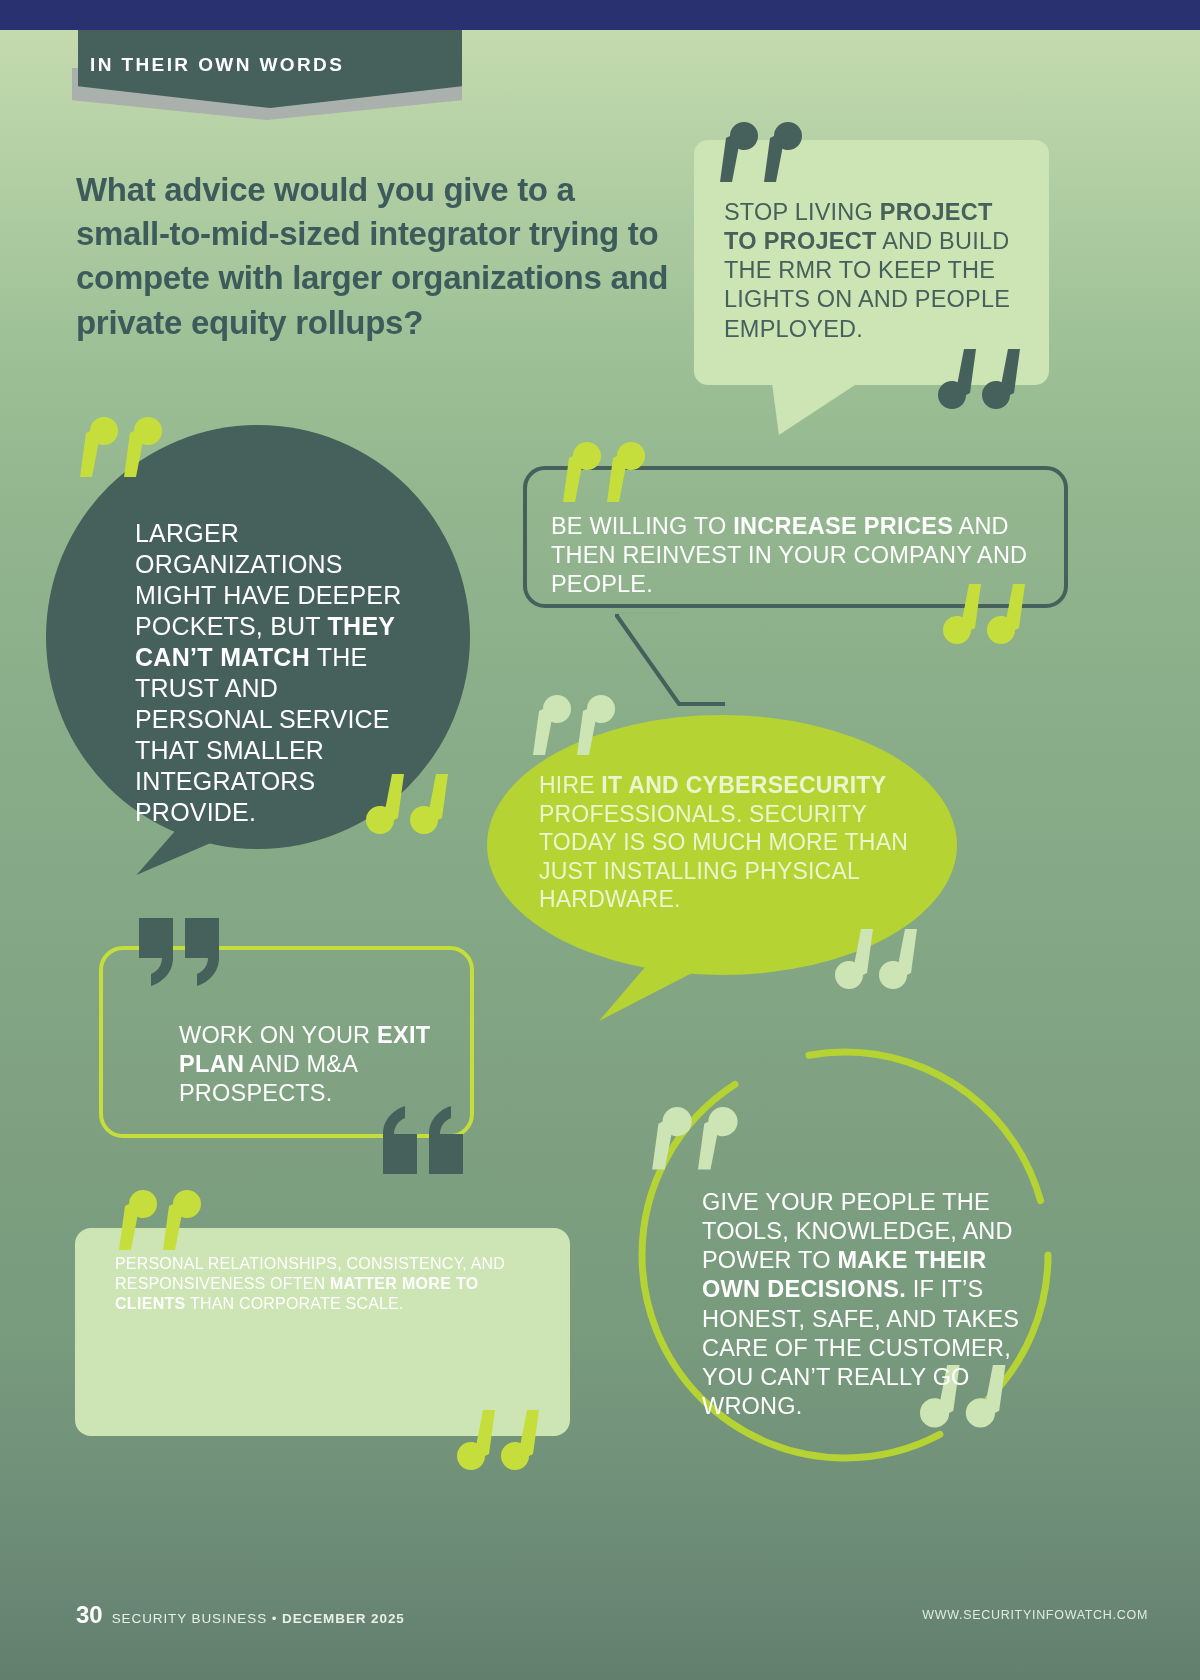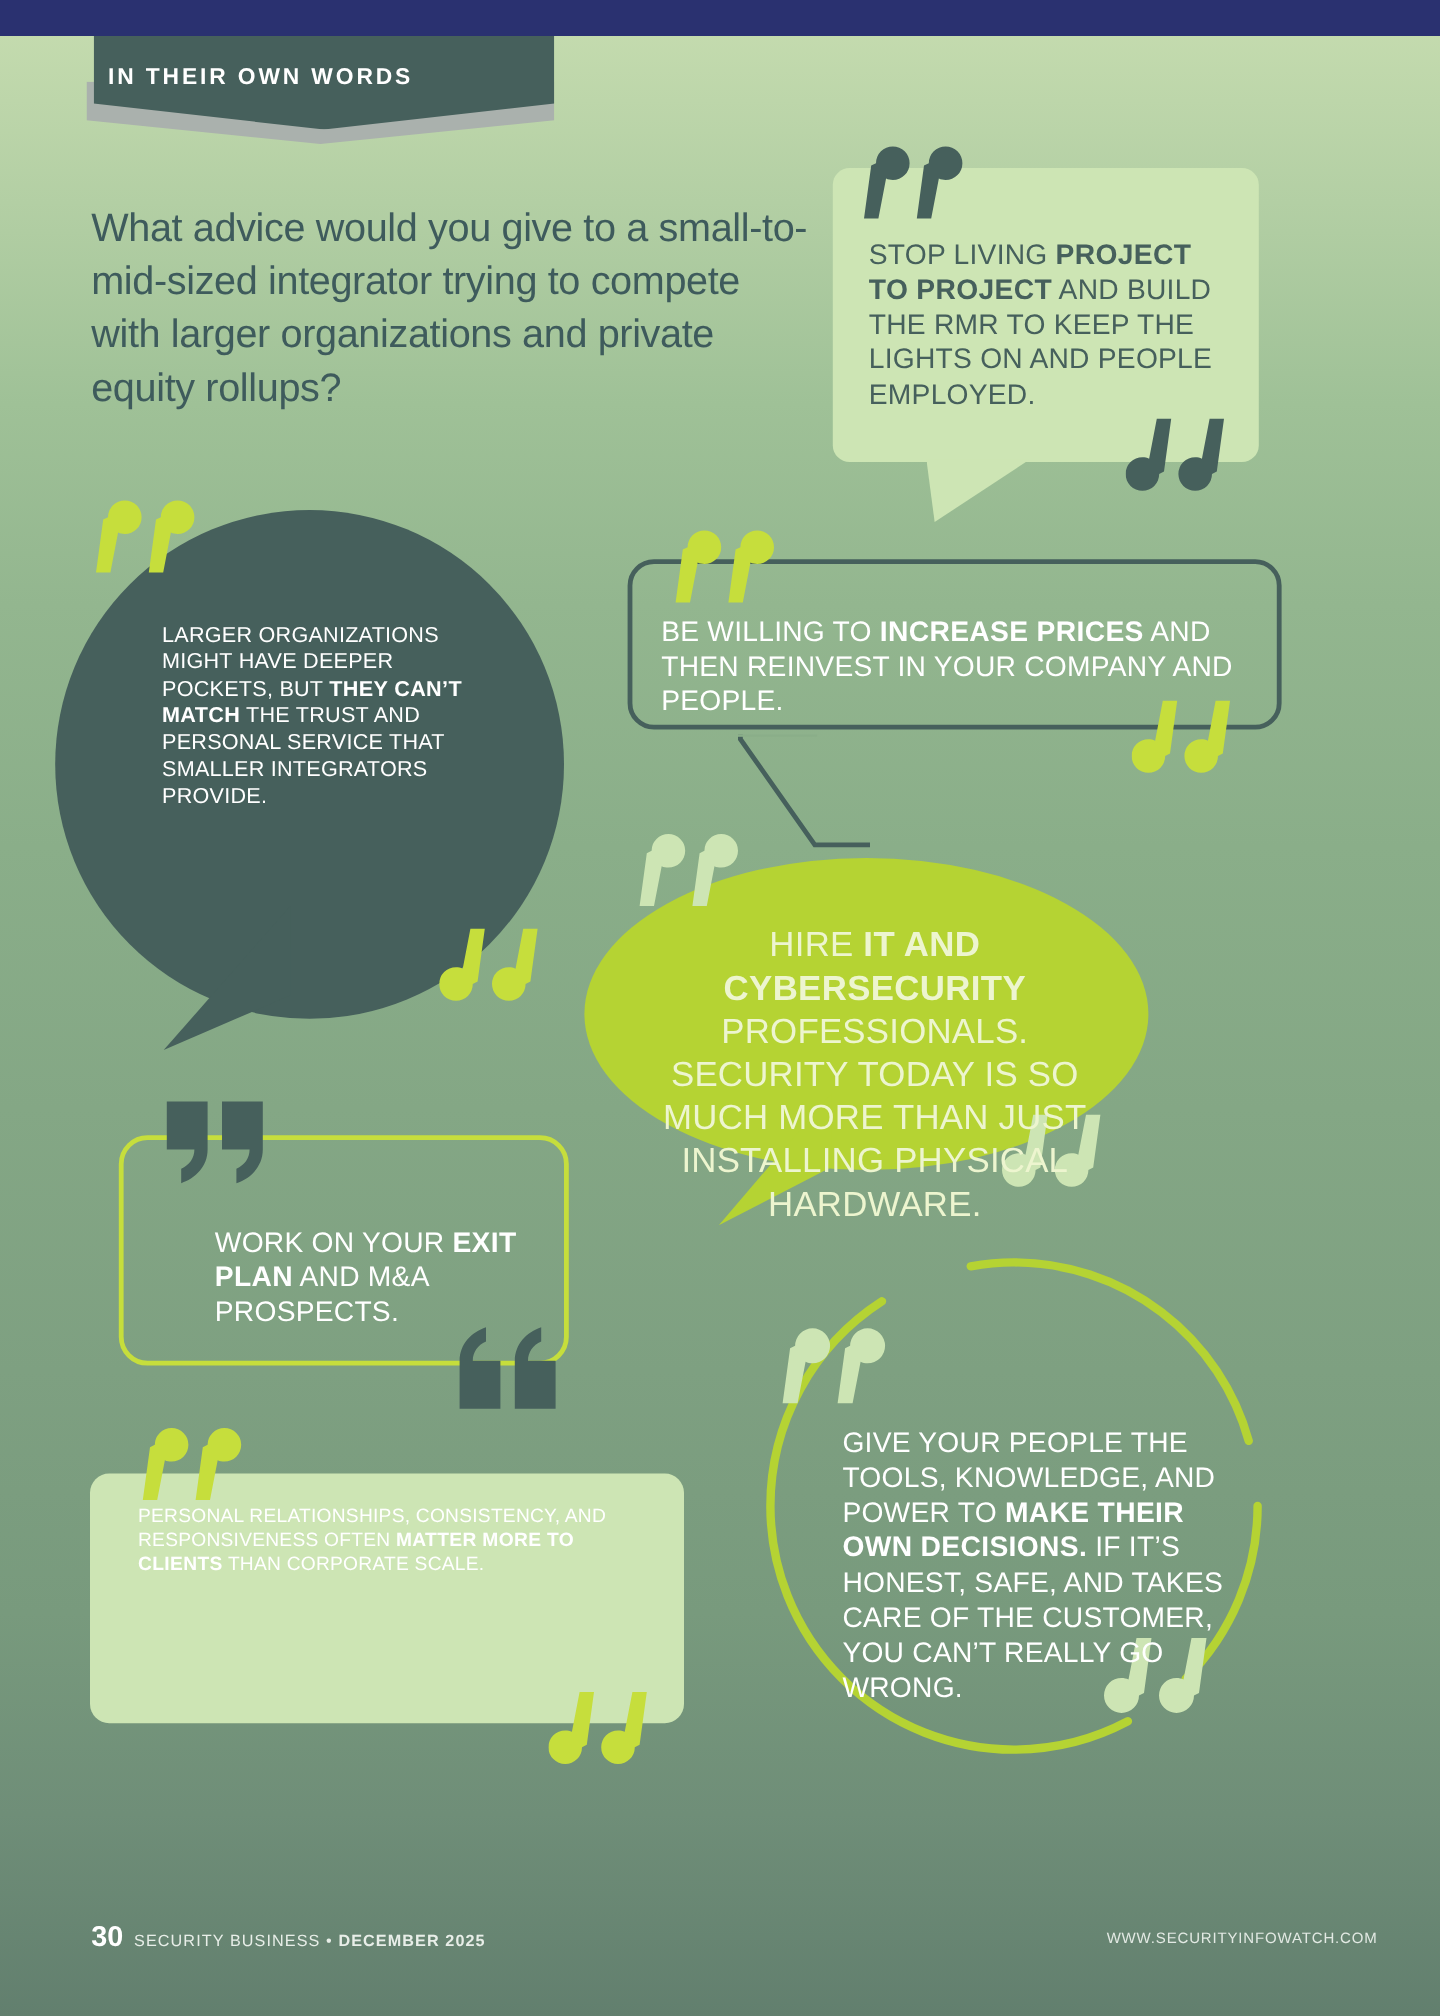--- a/index.html
+++ b/index.html
@@ -47,21 +47,21 @@
     display:flex; align-items:flex-start; padding-top:24px; padding-left:12px;
   }
   #banner-plate .label {
     color:#ffffff; font-size:19px; font-weight:bold; letter-spacing:2.4px;
     font-family:"Liberation Sans", sans-serif;
   }
 
   
   #question {
     position:absolute; top:168px; left:76px; width:600px;
-    color:#3e5b5c; font-size:33px; line-height:1.34; font-weight:normal;
+    color:#3e5b5c; font-size:33px; line-height:1.34; font-weight:bold;
     letter-spacing:-0.3px;
     font-family:"Liberation Sans", sans-serif;
   }
 
   
   .qtext {
     font-family:"Liberation Sans Narrow","Liberation Sans", sans-serif;
     font-stretch:condensed;
     text-transform:uppercase;
     line-height:1.24;
@@ -93,21 +93,21 @@
   #b2 .body {
     position:absolute; inset:0; background:#46605c; border-radius:50%;
   }
   #b2 .tail {
     position:absolute; left:86px; top:330px; width:110px; height:120px;
     background:#46605c;
     clip-path:polygon(100% 0, 100% 62%, 4% 100%);
   }
   #b2 .qtext {
     position:absolute; left:89px; top:93px; width:270px;
-    color:#ffffff; font-size:18px;
+    color:#ffffff; font-size:25px;
   }
 
   
   #b3 { position:absolute; left:523px; top:466px; width:545px; height:142px; }
   #b3 .body {
     position:absolute; inset:0;
     border:4px solid #46605c; border-radius:22px;
   }
   #b3 .tailstroke { position:absolute; left:92px; top:146px; }
   #b3 .qtext {
@@ -120,21 +120,21 @@
   #b4 .body {
     position:absolute; inset:0; background:#b5d333; border-radius:50%;
   }
   #b4 .tail {
     position:absolute; left:106px; top:196px; width:100px; height:110px;
     background:#b5d333;
     clip-path:polygon(100% 0, 100% 56%, 6% 100%);
   }
   #b4 .qtext {
     position:absolute; left:52px; top:56px; width:380px;
-    color:#edf5cf; font-size:29px;text-align:center;
+    color:#edf5cf; font-size:23px;
   }
 
   
   #b5 { position:absolute; left:99px; top:946px; width:375px; height:192px;padding-left:44px; }
   #b5 .body {
     position:absolute; inset:0;
     border:4px solid #c6de3c; border-radius:24px;
   }
   #b5 .qtext {
     position:absolute; left:80px; top:75px; width:280px;

